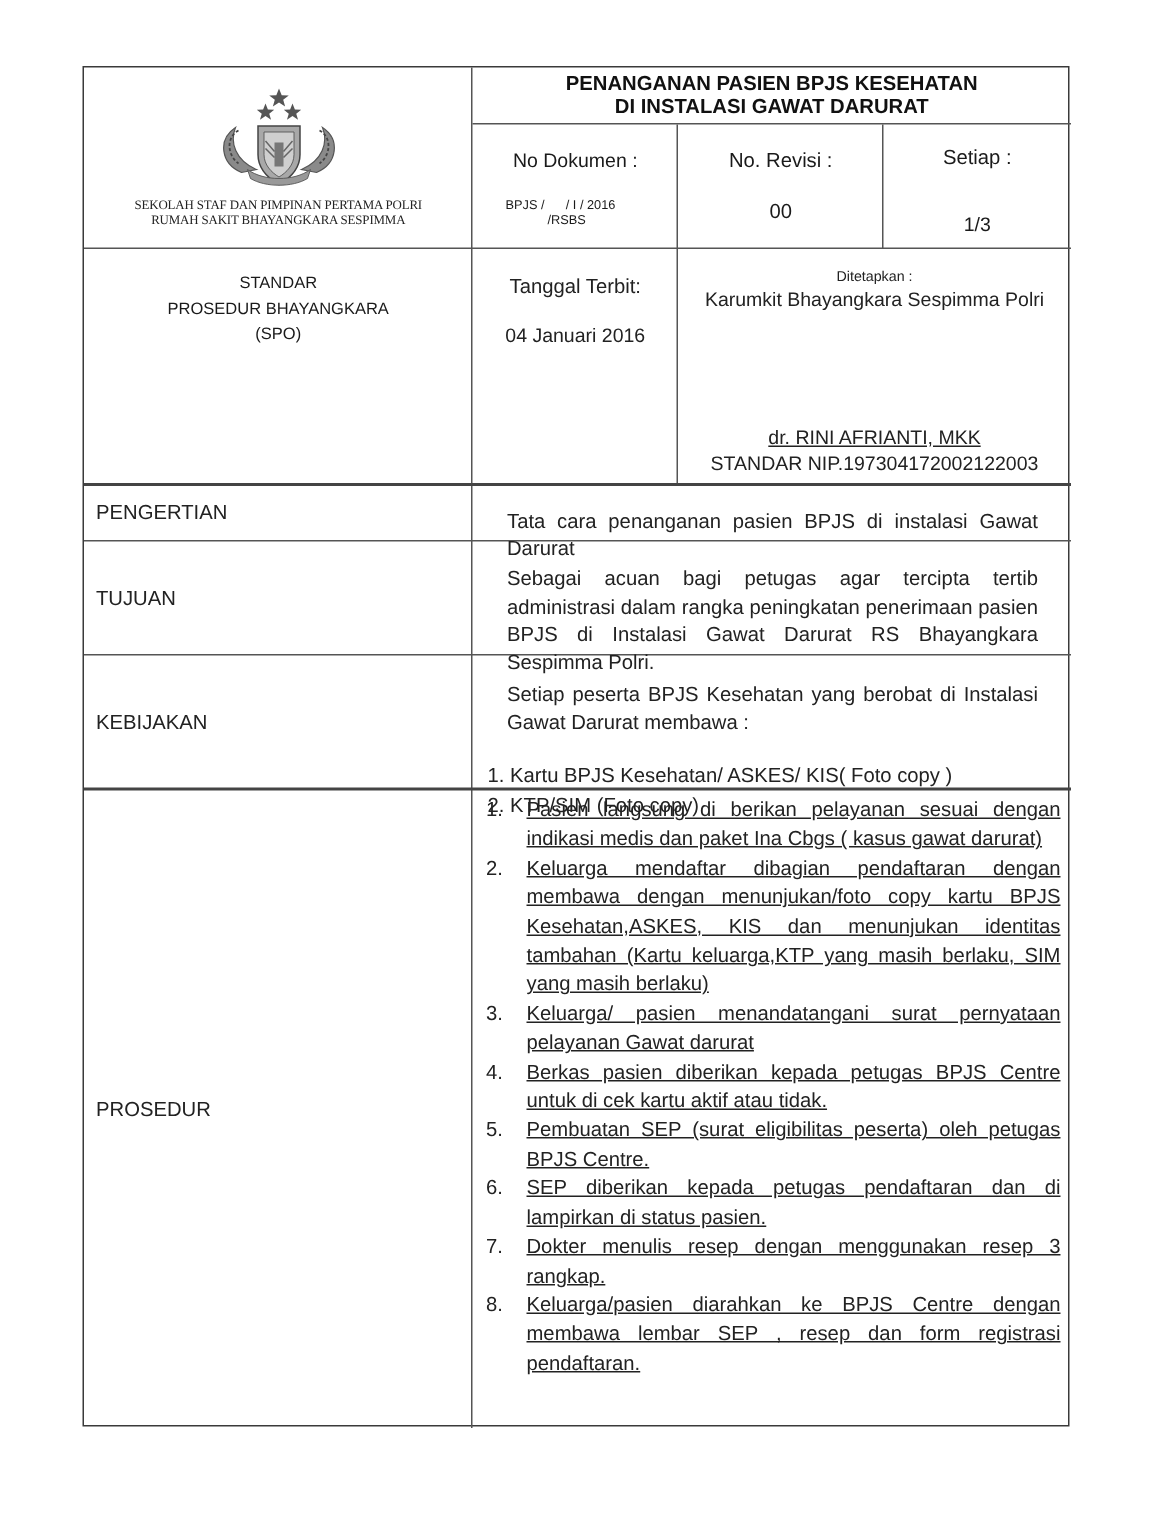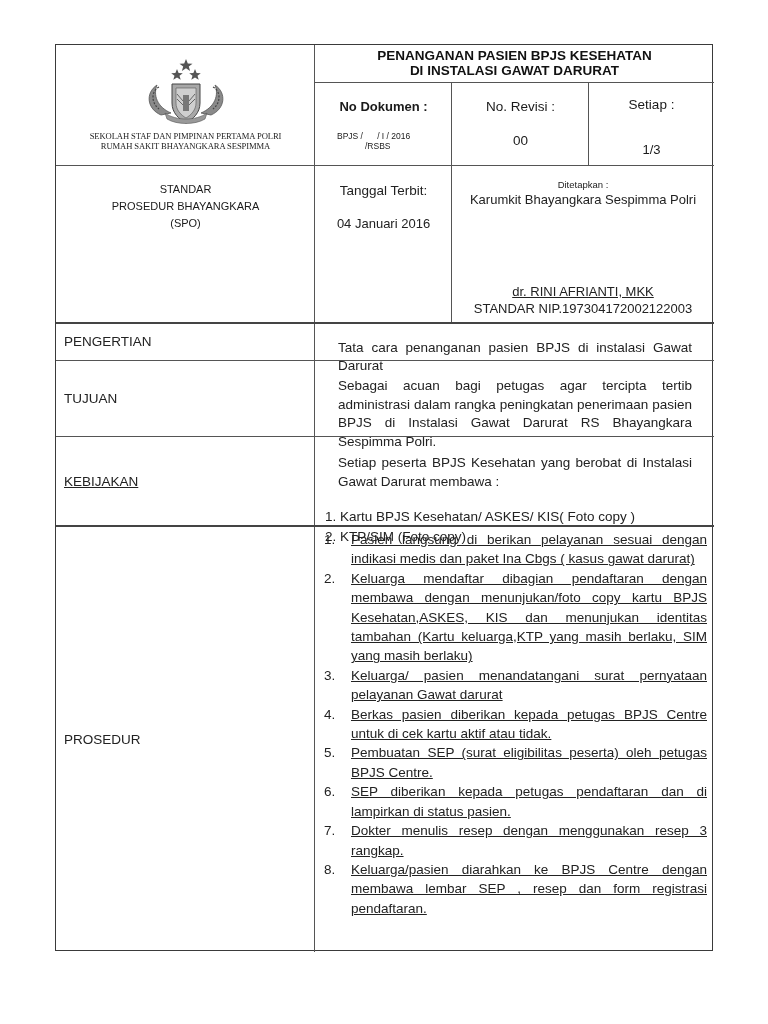--- a/index.html
+++ b/index.html
@@ -68,21 +68,21 @@
       font-size: 13.5px;
       line-height: 15px;
       padding-top: 3px;
       color: #111;
     }
 
     .doc-no-cell { left: 259px; top: 38px; width: 137px; height: 83px; }
     .rev-cell { left: 396px; top: 38px; width: 137px; height: 83px; text-decoration: underline; }
     .page-cell { left: 533px; top: 38px; width: 125px; height: 83px; }
 
-    .doc-no-label { position: absolute; top: 16px; width: 100%; text-align: center; font-size: 13px; font-weight: bold; }
+    .doc-no-label { position: absolute; top: 16px; width: 100%; text-align: center; font-size: 13px; }
     .doc-no-value { position: absolute; top: 48px; left: 22px; font-size: 8.5px; line-height: 10px; }
     .rev-label { position: absolute; top: 16px; width: 100%; text-align: center; font-size: 13.5px; }
     .rev-value { position: absolute; top: 50px; width: 100%; text-align: center; font-size: 13.5px; }
     .page-label { position: absolute; top: 14px; width: 100%; text-align: center; font-size: 13.5px; }
     .page-value { position: absolute; top: 59px; width: 100%; text-align: center; font-size: 13px; }
 
     
     .spo-cell {
       left: 0; top: 121px; width: 259px; height: 157px;
       text-align: center;
@@ -234,21 +234,21 @@
   <div class="cell row-label" style="top:278px; height:37px;">PENGERTIAN</div>
   <div class="cell row-content" style="top:278px; height:37px; line-height:18px; padding-top:0;">
     <p>Tata cara penanganan pasien BPJS di instalasi Gawat Darurat</p>
   </div>
 
   <div class="cell row-label" style="top:316px; height:75px;">TUJUAN</div>
   <div class="cell row-content" style="top:316px; height:75px; line-height:18.5px; padding-top:0;">
     <p>Sebagai acuan bagi petugas agar tercipta tertib administrasi dalam rangka peningkatan penerimaan pasien BPJS di Instalasi Gawat Darurat RS Bhayangkara Sespimma Polri.</p>
   </div>
 
-  <div class="cell row-label" style="top:392px; height:88px;text-decoration:underline;">KEBIJAKAN</div>
+  <div class="cell row-label" style="top:392px; height:88px;">KEBIJAKAN</div>
   <div class="cell row-content" style="top:392px; height:88px; line-height:19px; padding-top:0;">
     <p>Setiap peserta BPJS Kesehatan yang berobat di Instalasi Gawat Darurat membawa :</p>
     <ul class="kb-list">
       <li>1. Kartu BPJS Kesehatan/ ASKES/ KIS( Foto copy )</li>
       <li>2. KTP/SIM (Foto copy)</li>
     </ul>
   </div>
 
   <div class="cell row-label" style="top:482px; height:425px;">PROSEDUR</div>
   <div class="cell row-content" style="top:482px; height:425px; padding-top:3px; padding-right:7px;">

